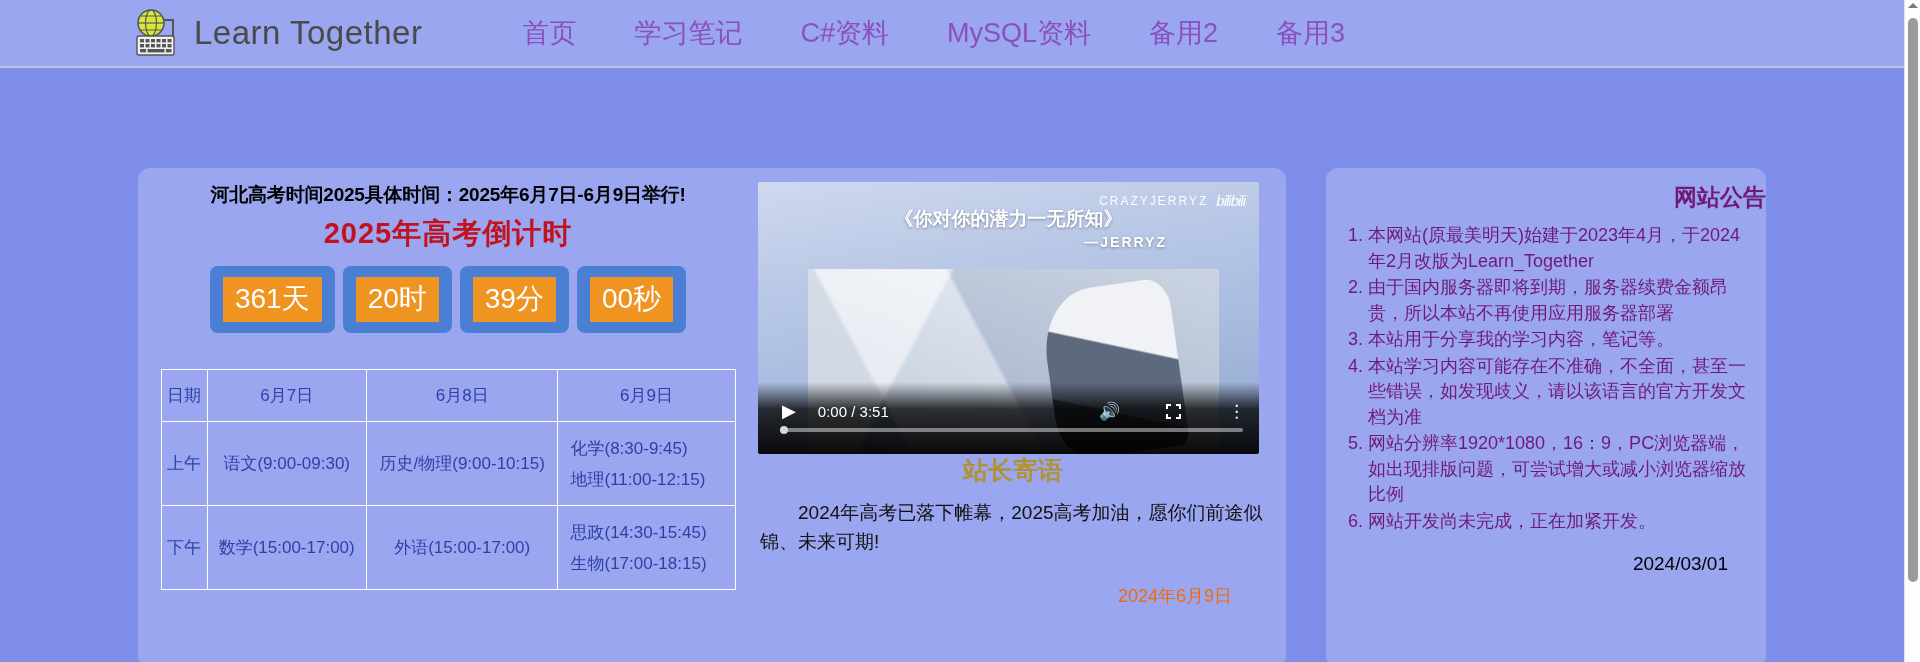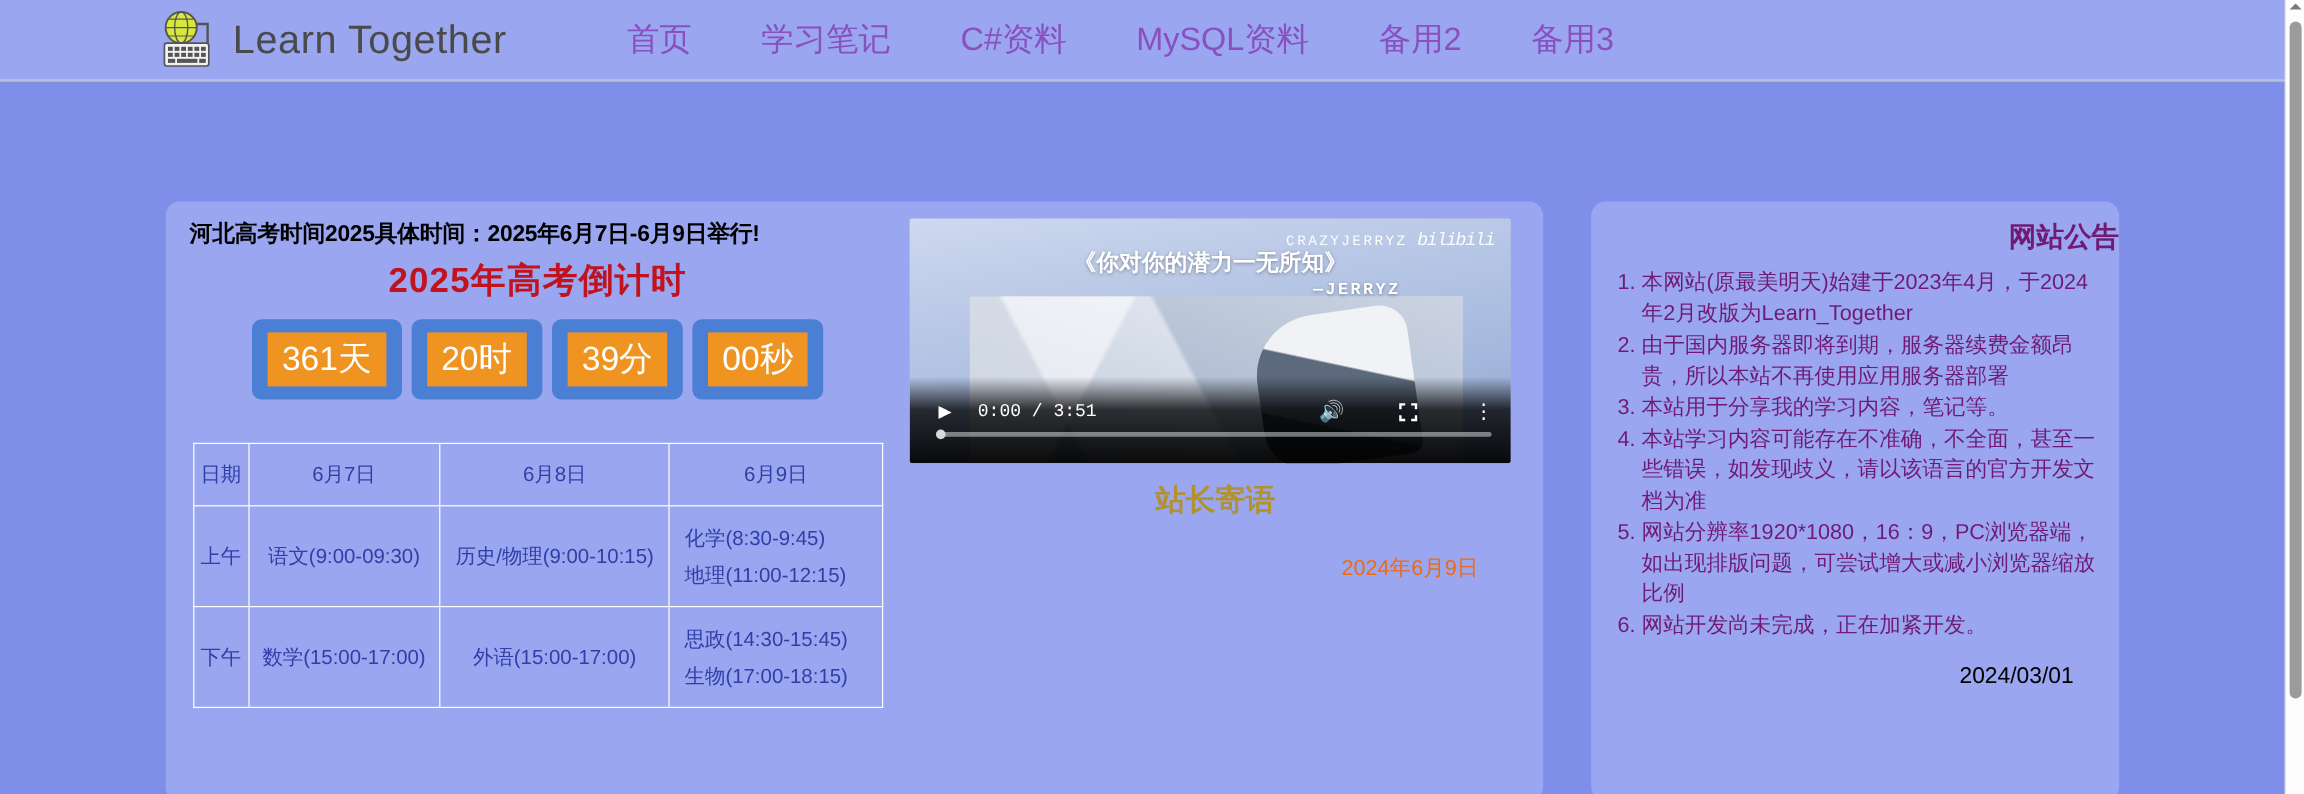--- a/index.html
+++ b/index.html
@@ -37,21 +37,21 @@
     position: absolute; background: #9aa6ef;
     border-radius: 12px;
   }
   #panel-left   { left: 138px;  top: 100px; width: 1148px; height: 500px; }
   #panel-right  { left: 1326px; top: 100px; width: 440px;  height: 500px; }
 
   
   #gaokao { position: absolute; left: 20px; top: 14px; width: 580px; }
   #gaokao-date-line {
     font-size: 19px; font-weight: bold; color: #000;
-    text-align: left; white-space: nowrap; letter-spacing: -.2px;
+    text-align: center; white-space: nowrap; letter-spacing: -.2px;
   }
   #countdown-title {
     font-size: 29px; font-weight: bold; color: #c1121f;
     text-align: center; margin-top: 6px; letter-spacing: 1px;
   }
   #countdown-row {
     display: flex; justify-content: center; gap: 8px; margin-top: 12px;
   }
   .cd-box {
     background: #4a7fd4; border-radius: 8px;
@@ -74,24 +74,23 @@
     white-space: nowrap;
   }
   #schedule thead td { padding: 14px 4px; }
   #schedule .col-day { width: 46px; }
   #schedule .tall { height: 84px; }
   #schedule .two-line div { padding: 4px 8px; text-align: left; }
 
   
   #videocol { position: absolute; left: 620px; top: 14px; width: 510px; }
   #video {
-    width: 501px; height: 204px; border-radius: 2px;
+    width: 501px; height: 272px; border-radius: 2px;
     position: relative; overflow: hidden;
     background: linear-gradient(170deg,#cfd9ef 0%,#b9c8e6 32%,#a8bbdf 62%,#90a6cf 100%);
-    font-family: Liberation Mono, monospace;
   }
   #video-desk {
     position: absolute; left: 10%; top: 32%; width: 82%; height: 68%;
     background:
       linear-gradient(118deg, rgba(255,255,255,.55) 0 28%, rgba(255,255,255,0) 29%),
       linear-gradient(62deg, rgba(120,140,170,.45) 0 20%, rgba(255,255,255,.30) 21% 46%, rgba(150,165,190,.35) 47%),
       linear-gradient(200deg,#e8edf5,#9fb0ca);
     filter: blur(.4px);
   }
   #video-hand {
@@ -136,21 +135,21 @@
     position: absolute; left: 22px; right: 16px; bottom: 22px;
     height: 4px; background: rgba(255,255,255,.45); border-radius: 2px; cursor: pointer;
   }
   #progress-knob {
     position: absolute; left: 0; top: -2px; width: 8px; height: 8px;
     border-radius: 50%; background: #d8d8d8;
   }
 
   #msg-title {
     text-align: center; color: #b2922f; font-size: 25px;
-    font-weight: bold; margin-top: 14px;
+    font-weight: bold; 
   }
   #msg-body {
     color: #111; font-size: 19px; line-height: 1.5;
     margin-top: 12px; text-indent: 38px; padding: 0 2px;
   }
   #msg-date {
     color: #f06a10; font-size: 18px; text-align: right;
     margin-top: 28px; padding-right: 36px;
   }
 
@@ -312,20 +311,21 @@
             </span>
             <span class="ctrl" id="more-icon">⋮</span>
           </div>
           <div id="progress-track">
             <div id="progress-knob"></div>
           </div>
         </div>
       </div>
 
       <div id="msg-title">站长寄语</div>
+      <div id="msg-body">2024年高考已落下帷幕，2025高考加油，愿你们前途似锦、未来可期!</div>
       <div id="msg-date">2024年6月9日</div>
     </div>
   </div>
 
   <div class="panel" id="panel-right">
     <div id="ann-title">网站公告</div>
     <ol id="ann-list">
       <li>本网站(原最美明天)始建于2023年4月，于2024年2月改版为Learn_Together</li>
       <li>由于国内服务器即将到期，服务器续费金额昂贵，所以本站不再使用应用服务器部署</li>
       <li>本站用于分享我的学习内容，笔记等。</li>

